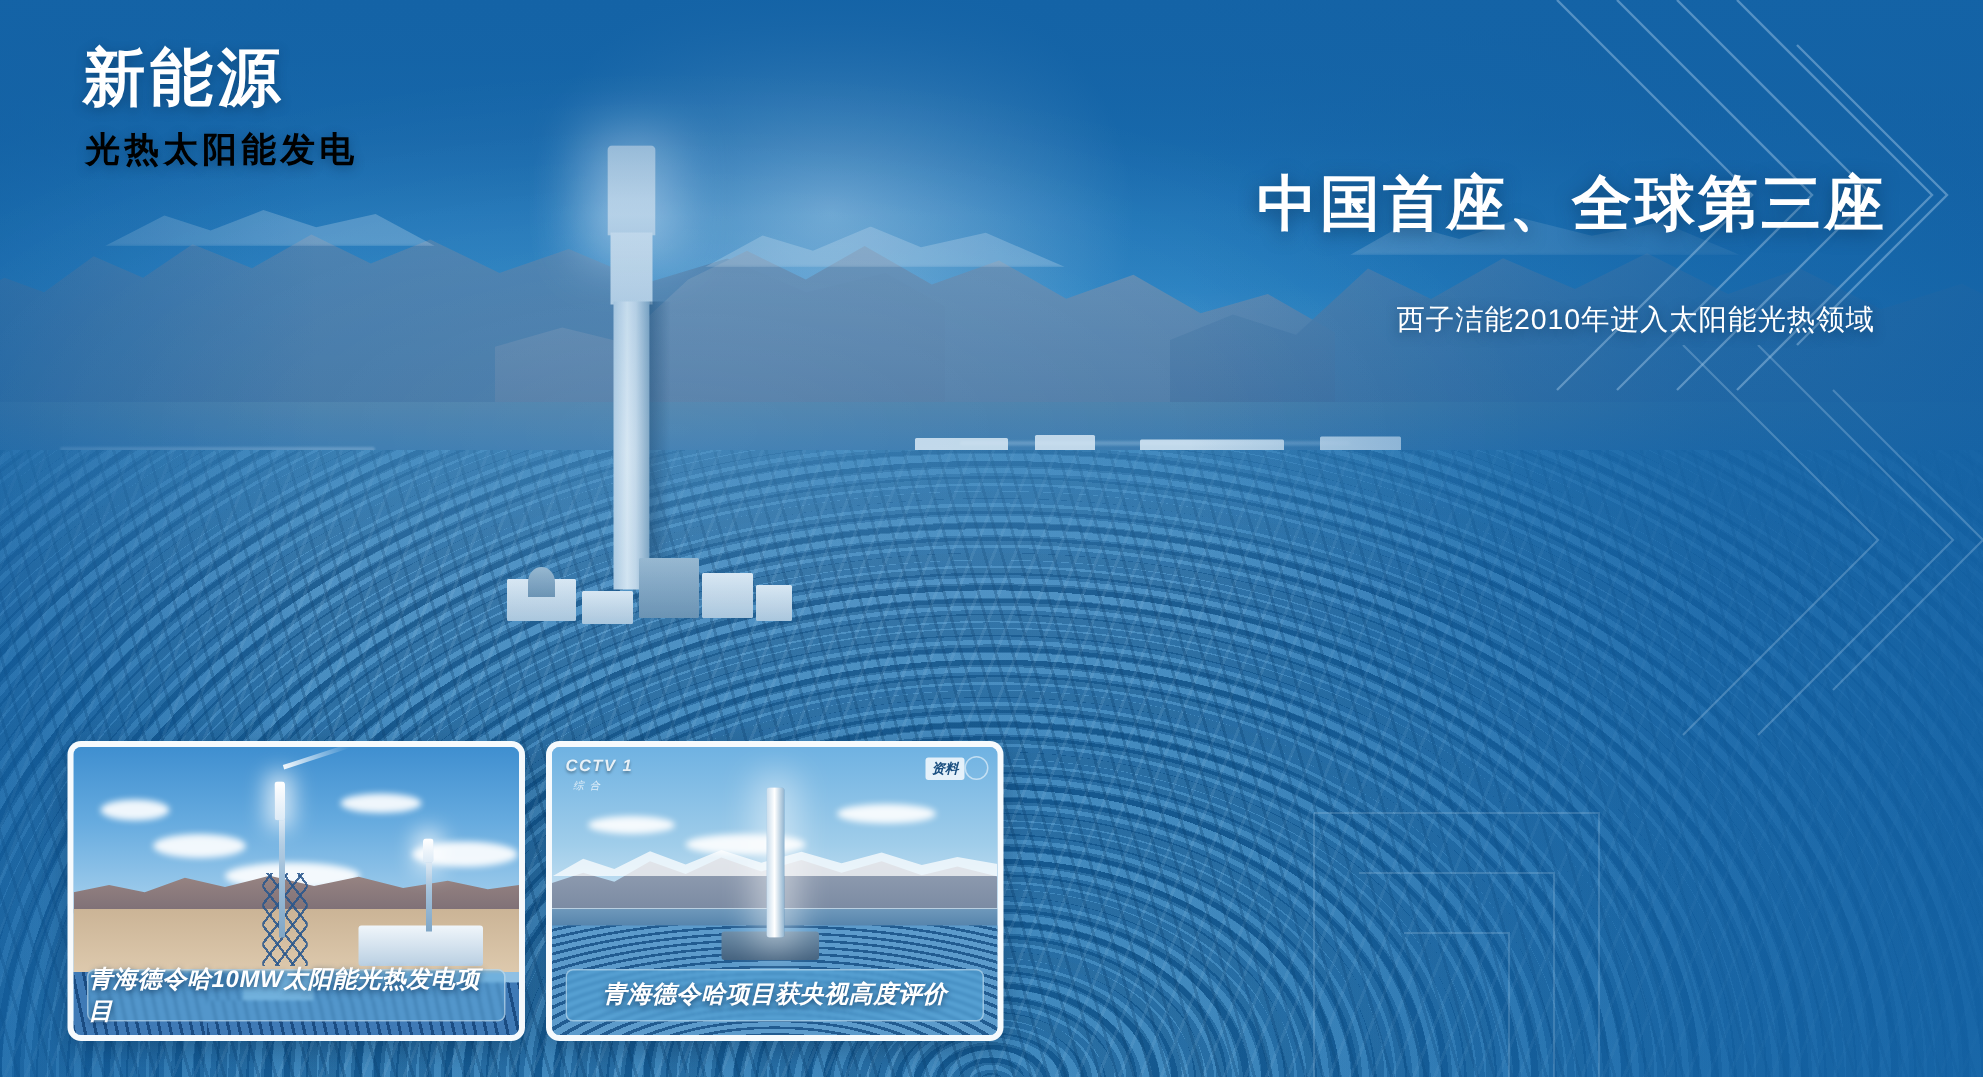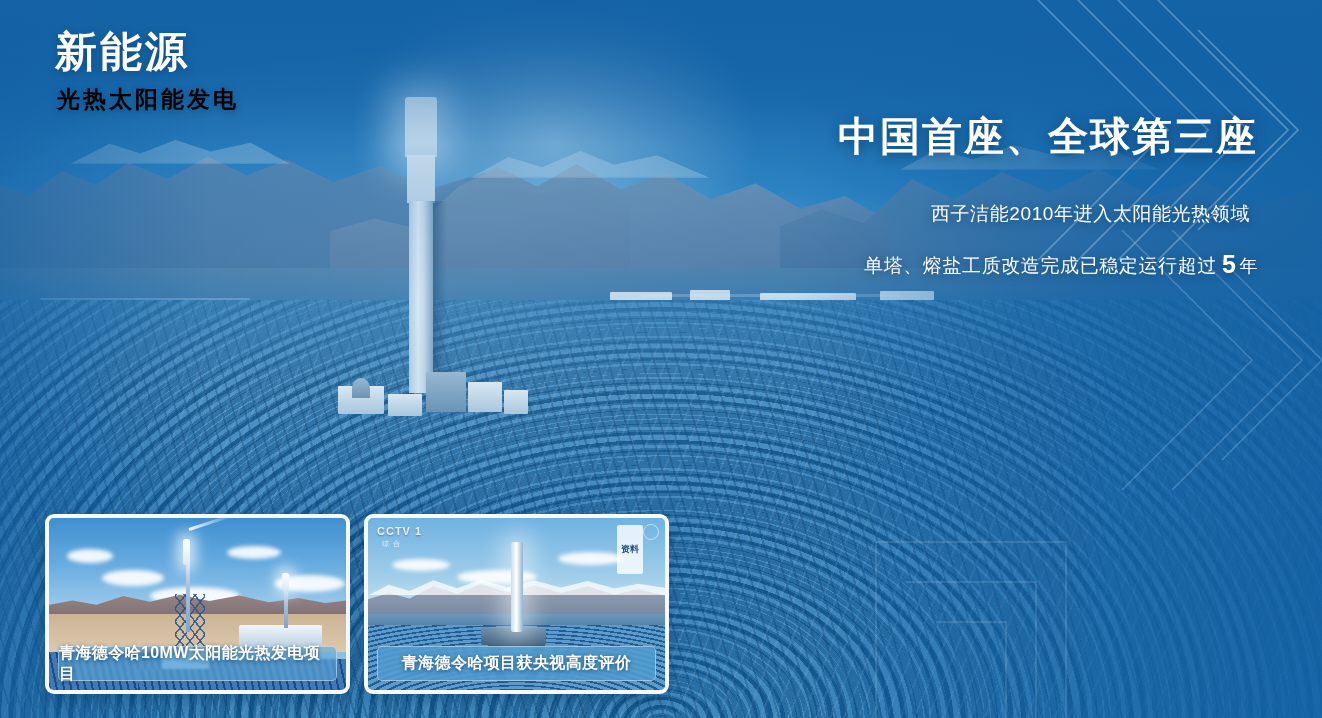--- a/index.html
+++ b/index.html
@@ -202,26 +202,27 @@
     vertical-align:-1px;
   }
   .bullet .unit { font-size:18px; }
 
   
   .thumbs {
     position:absolute; left:45px; bottom:24px;
     display:flex; gap:14px;
   }
   .thumb {
-    position:relative; width:305px; height:180px;
+    position:relative; width:305px; height:200px;
     border-radius:9px;
     border:4px solid rgba(255,255,255,.92);
     background:#8fc0e4;
     overflow:hidden;
     box-shadow:0 6px 18px rgba(6,40,75,.35);
+    font-style:italic;
   }
   .thumb-inner { position:absolute; inset:0; overflow:hidden; }
 
   
   .t-sky { position:absolute; left:0; top:0; width:100%; height:58%;
            background:linear-gradient(180deg,#3f8fd0 0%,#66abdf 45%,#a9d2ee 100%); }
   .t-cloud { position:absolute; background:rgba(255,255,255,.9);
              border-radius:50%; filter:blur(2px); }
   .t-mtn { position:absolute; }
 
@@ -300,21 +301,21 @@
     font-size:11px; font-weight:bold; letter-spacing:1px;
     text-shadow:0 1px 2px rgba(0,0,0,.35);
   }
   .cctv-sub {
     position:absolute; left:14px; top:21px;
     color:rgba(255,255,255,.75); font-size:7px; letter-spacing:4px;
   }
   .cctv-badge {
     position:absolute; right:22px; top:7px;
     background:rgba(255,255,255,.80); color:#1b4f80;
-    font-size:9px; padding:18px 4px; border-radius:2px; font-weight:bold;
+    font-size:9px; padding:1px 4px; border-radius:2px; font-weight:bold;
   }
   .cctv-dial {
     position:absolute; right:6px; top:6px; width:16px; height:16px;
     border:1.5px solid rgba(255,255,255,.55); border-radius:50%;
   }
   .ticker {
     position:absolute; left:24px; bottom:38px; width:74%;
   }
   .ticker-l1 {
     background:rgba(246,249,252,.90); color:#1a3c66;
@@ -438,23 +439,20 @@
     <div class="title-sub">光热太阳能发电</div>
   </div>
 
   <div class="right-block">
     <div class="headline">中国首座、全球第三座</div>
 
     <div class="bullets">
       <div class="bullet">
         <span>西子洁能2010年进入太阳能光热领域</span><span class="num"></span><span class="unit"></span>
       </div>
-      <div class="bullet">
-        <span>单塔、熔盐工质改造完成已稳定运行超过</span><span class="num">5</span><span class="unit">年</span>
-      </div>
     </div>
   </div>
 
   <div class="thumbs">
 
     <div class="thumb">
       <div class="thumb-inner">
         <div class="t-sky"></div>
         <div class="t-cloud" style="left:6%;  top:18%; width:46px; height:14px;"></div>
         <div class="t-cloud" style="left:18%; top:30%; width:62px; height:16px;"></div>

